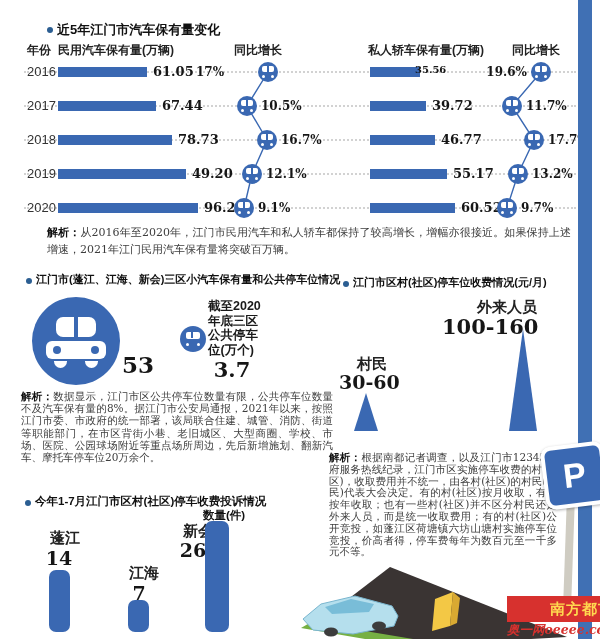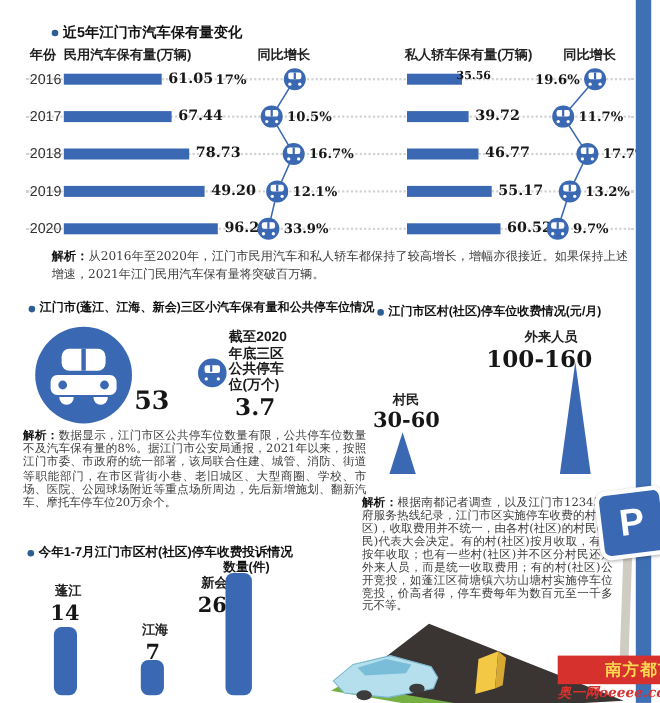--- a/index.html
+++ b/index.html
@@ -16,21 +16,21 @@
   .bullet{position:absolute;width:6px;height:6px;border-radius:50%;background:#2b5e92;}
   .analysis{font-family:"DejaVu Serif",serif;color:#3d3d3d;text-align:justify;}
   .alabel{font-weight:bold;color:#111;}
   .car-icon{position:absolute;width:20px;height:20px;border-radius:50%;background:#3a68b2;z-index:3;}
   .car-icon .ws{position:absolute;left:4px;top:4px;width:12px;height:6px;background:#fff;border-radius:2px;}
   .car-icon .ws:after{content:"";position:absolute;left:5px;top:0;width:2px;height:6px;background:#3a68b2;}
   .car-icon .d1,.car-icon .d2{position:absolute;top:13px;width:3px;height:3px;background:#fff;border-radius:50%;}
   .car-icon .d1{left:4px;} .car-icon .d2{right:4px;}
   .tri{position:absolute;width:0;height:0;border-style:solid;border-color:transparent;}
   .vbar{position:absolute;width:21px;background:#3a68b2;border-radius:7px;}
-  .blabel{font-size:12px;font-weight:bold;color:#222;}
+  .blabel{font-size:15px;font-weight:bold;color:#222;}
 </style>
 </head>
 <body>
 
 <div class="canvas">
 
   <div class="abs" style="left:578px;top:0;width:14px;height:639px;background:#4070b4;z-index:1;"></div>
 
   <div class="bullet" style="left:47px;top:27px;"></div>
   <div class="abs sec-title" style="left:57px;top:21px;font-size:13px;">近5年江门市汽车保有量变化</div>
@@ -43,21 +43,21 @@
 
   <svg class="abs" style="left:0;top:55px;z-index:2;" width="600" height="170" viewBox="0 0 600 170">
     <polyline points="268,17 247,51 267,85 252,119 244,153" fill="none" stroke="#3a68b2" stroke-width="1.4"></polyline>
     <polyline points="541,17 512,51 534,85 518,119 507,153" fill="none" stroke="#3a68b2" stroke-width="1.4"></polyline>
   </svg>
 
   <div class="dotline" style="left:24px;top:71px;width:552px;"></div>
   <div class="abs year" style="left:27px;top:64px;">2016</div>
   <div class="bar" style="left:58px;top:67px;width:89px;"></div>
   <div class="abs num" style="left:153px;top:64px;font-size:13px;">61.05</div>
-  <div class="abs pct num" style="left:196px;top:65px;width:52px;text-align:left;">17%</div>
+  <div class="abs pct num" style="left:184px;top:65px;width:52px;text-align:center;">17%</div>
   <div class="car-icon" style="left:258px;top:62px;">
       <i class="ws"></i>
       <i class="d1"></i>
       <i class="d2"></i>
     </div>
   <div class="bar" style="left:370px;top:67px;width:50px;"></div>
   <div class="abs num" style="left:415px;top:64px;font-size:10px;">35.56</div>
   <div class="abs pct num" style="left:475px;top:65px;width:52px;text-align:right;">19.6%</div>
   <div class="car-icon" style="left:531px;top:62px;">
       <i class="ws"></i>
@@ -124,21 +124,21 @@
 
   <div class="dotline" style="left:24px;top:207px;width:552px;"></div>
   <div class="abs year" style="left:27px;top:200px;">2020</div>
   <div class="bar" style="left:58px;top:203px;width:140px;"></div>
   <div class="abs num" style="left:204px;top:200px;font-size:13px;">96.25</div>
   <div class="car-icon" style="left:234px;top:198px;">
       <i class="ws"></i>
       <i class="d1"></i>
       <i class="d2"></i>
     </div>
-  <div class="abs pct num" style="left:258px;top:201px;">33.9%</div>
+  <div class="abs pct num" style="left:258px;top:201px;">9.1%</div>
   <div class="bar" style="left:370px;top:203px;width:85px;"></div>
   <div class="abs num" style="left:461px;top:200px;font-size:13px;">60.52</div>
   <div class="car-icon" style="left:497px;top:198px;">
       <i class="ws"></i>
       <i class="d1"></i>
       <i class="d2"></i>
     </div>
   <div class="abs pct num" style="left:521px;top:201px;">9.7%</div>
 
   <div class="abs analysis" style="left:47px;top:224px;width:524px;font-size:11px;line-height:17px;">

